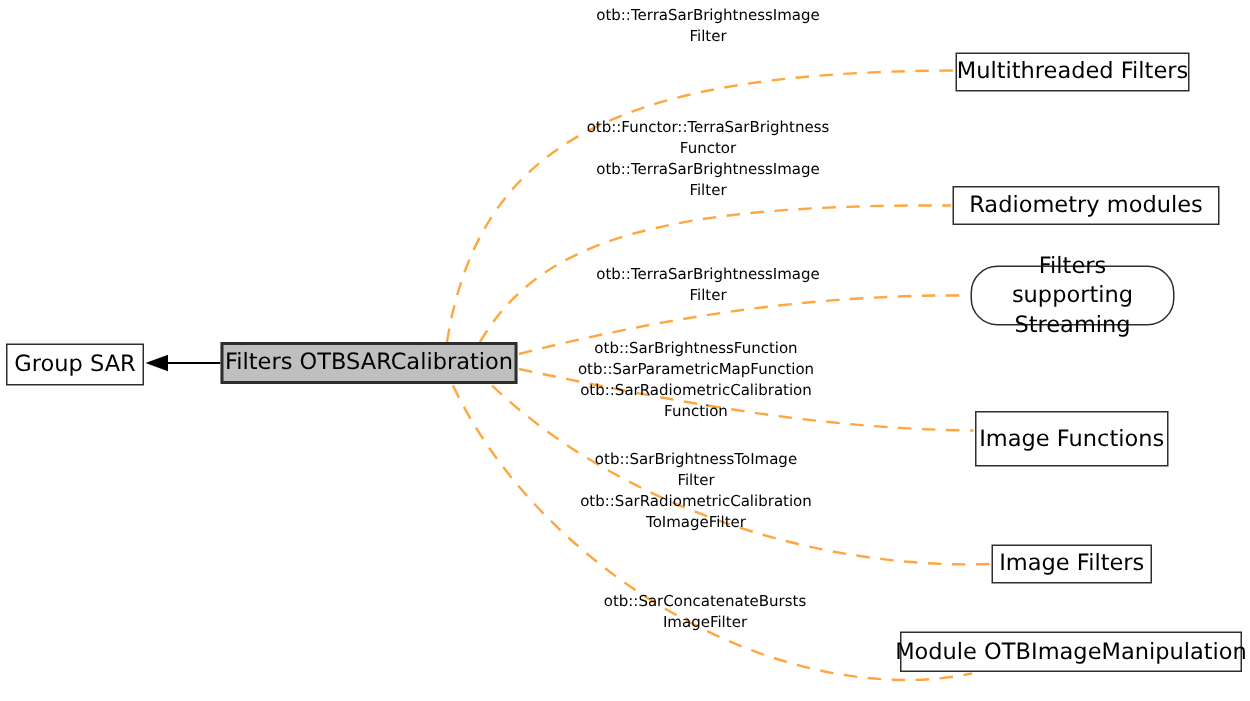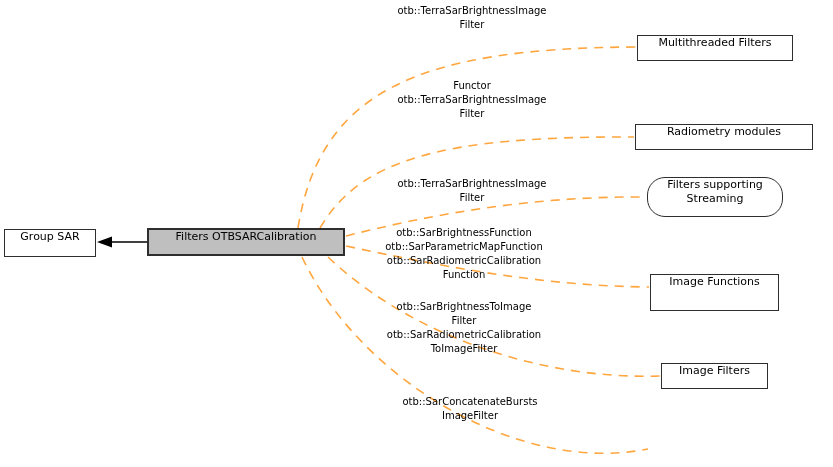--- a/index.html
+++ b/index.html
@@ -27,22 +27,23 @@
     stroke: var(--edge-solid, #000000);
     stroke-width: 1.4;
   }
   .arrowhead { fill: var(--edge-solid, #000000); }
   .node {
     position: absolute;
     box-sizing: border-box;
     background: var(--node-fill, #ffffff);
     border: 1.5px solid var(--node-border, #2e2e2e);
     display: flex;
+    align-items: center;
     justify-content: center;
-    font-size: 11px;
+    font-size: 15px;
     color: #000000;
     text-align: center;
     line-height: 1.3;
     padding: 0 15px;
     white-space: nowrap;
     cursor: pointer;
   }
   .node.wrap { white-space: normal; border-radius: 18px; }
   .node.main {
     background: var(--main-node-fill, #bfbfbf);
@@ -98,27 +99,31 @@
   </div>
 
   <div class="node" style="left:650px; top:274px; width:129px; height:37px;">
     <span>Image Functions</span>
   </div>
 
   <div class="node" style="left:661px; top:363px; width:107px; height:26px;">
     <span>Image Filters</span>
   </div>
 
+  <div class="node" style="left:600px; top:421px; width:228px; height:27px;">
+    <span>Module OTBImageManipulation</span>
+  </div>
 
   <div class="edge-label" style="left:472px; top:4px;">
     <div>otb::TerraSarBrightnessImage</div>
     <div>Filter</div>
   </div>
 
   <div class="edge-label" style="left:472px; top:79px;">
+    <div>otb::Functor::TerraSarBrightness</div>
     <div>Functor</div>
     <div>otb::TerraSarBrightnessImage</div>
     <div>Filter</div>
   </div>
 
   <div class="edge-label" style="left:472px; top:177px;">
     <div>otb::TerraSarBrightnessImage</div>
     <div>Filter</div>
   </div>
 

